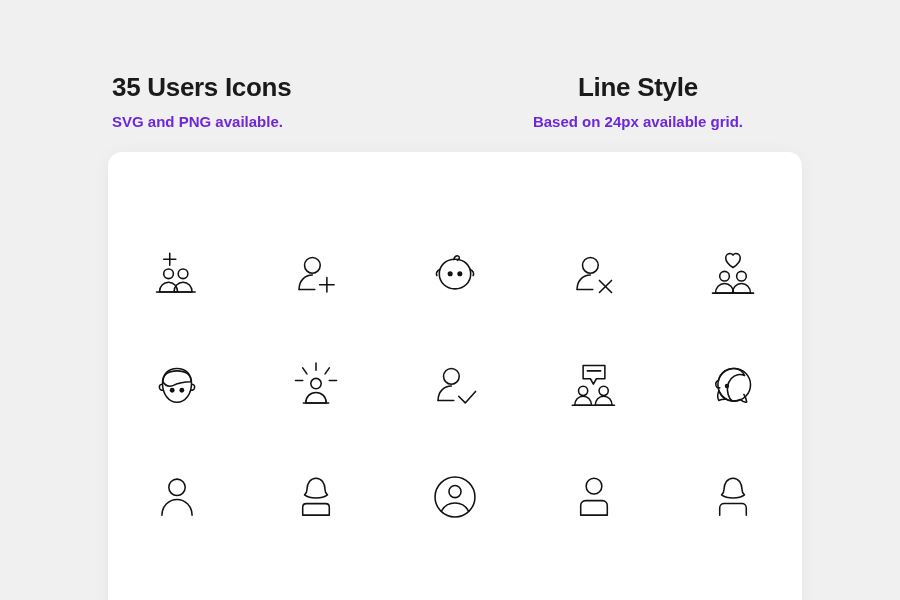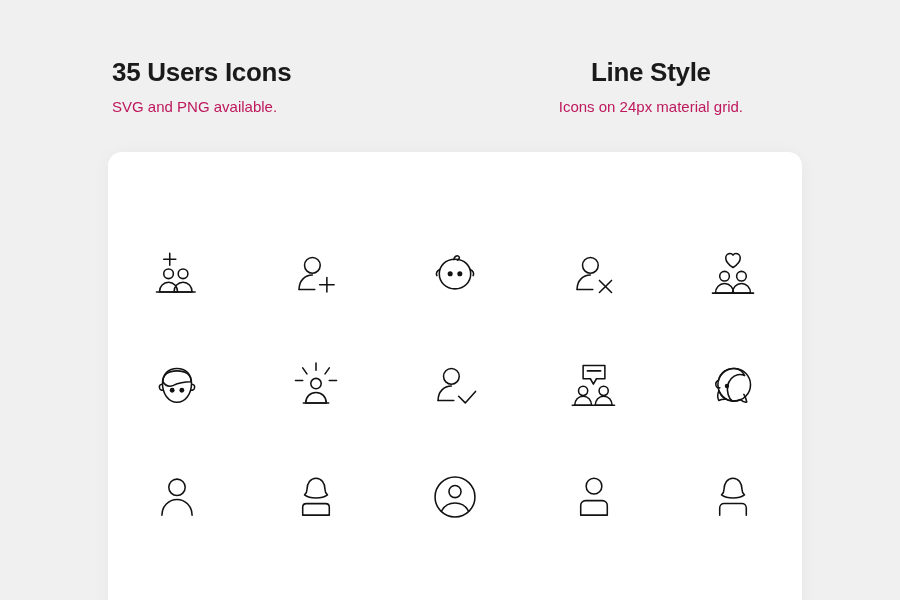--- a/index.html
+++ b/index.html
@@ -18,21 +18,21 @@
   #page {
     position: relative;
     width: 900px;
     height: 600px;
     background: #f0f0f0;
   }
 
   
   .header {
     position: absolute;
-    top: 0;
+    top: 15px;
     left: 0;
     width: 840px;
     height: 152px;
   }
 
   .header-left {
     position: absolute;
     left: 112px;
     top: 56px;
     text-align: left;
@@ -49,22 +49,22 @@
     font-size: 26px;
     font-weight: bold;
     color: #1a1a1a;
     letter-spacing: -0.3px;
     line-height: 32px;
     white-space: nowrap;
   }
 
   .h-sub {
     font-size: 15px;
-    font-weight: normal;
-    color: #be185d;
+    font-weight: bold;
+    color: #6d28d9;
     line-height: 20px;
     margin-top: 9px;
     white-space: nowrap;
   }
 
   
   .card {
     position: absolute;
     left: 108px;
     top: 152px;
@@ -121,21 +121,21 @@
 
   <div class="header">
 
     <div class="header-left">
       <div class="h-title">35 Users Icons</div>
       <div class="h-sub">SVG and PNG available.</div>
     </div>
 
     <div class="header-right">
       <div class="h-title">Line Style</div>
-      <div class="h-sub">Icons on 24px material grid.</div>
+      <div class="h-sub">Based on 24px available grid.</div>
     </div>
 
   </div>
 
   <div class="card">
 
     <div class="icon-grid">
 
       <div class="icon-cell">
         <svg viewBox="0 0 48 48">

